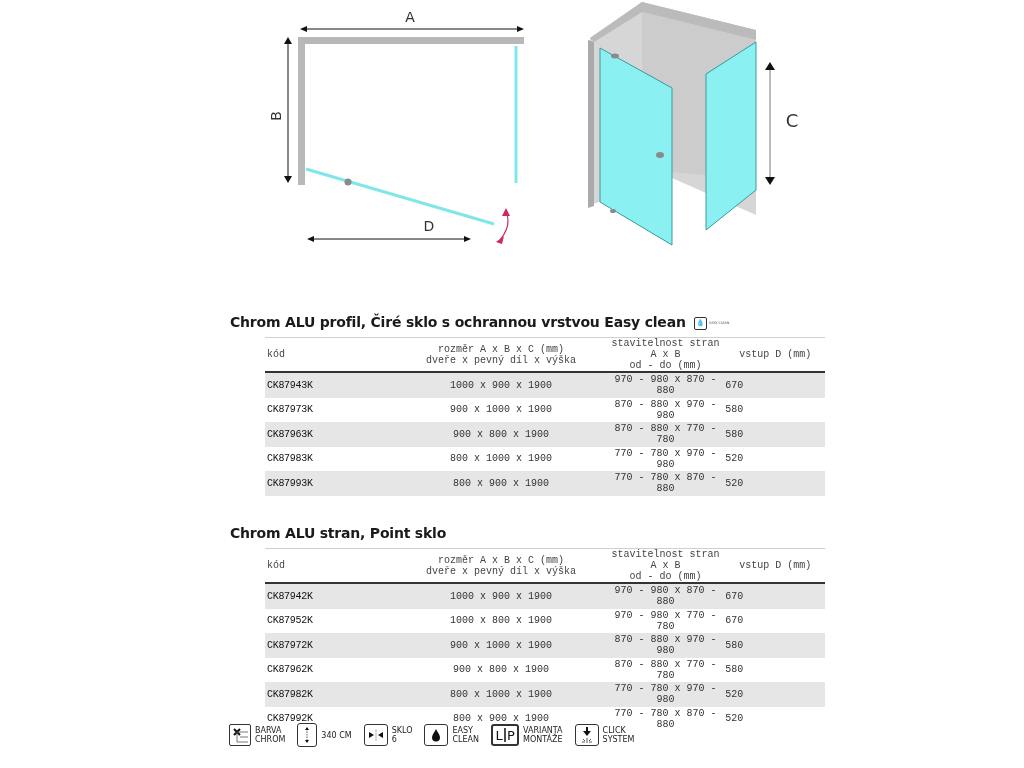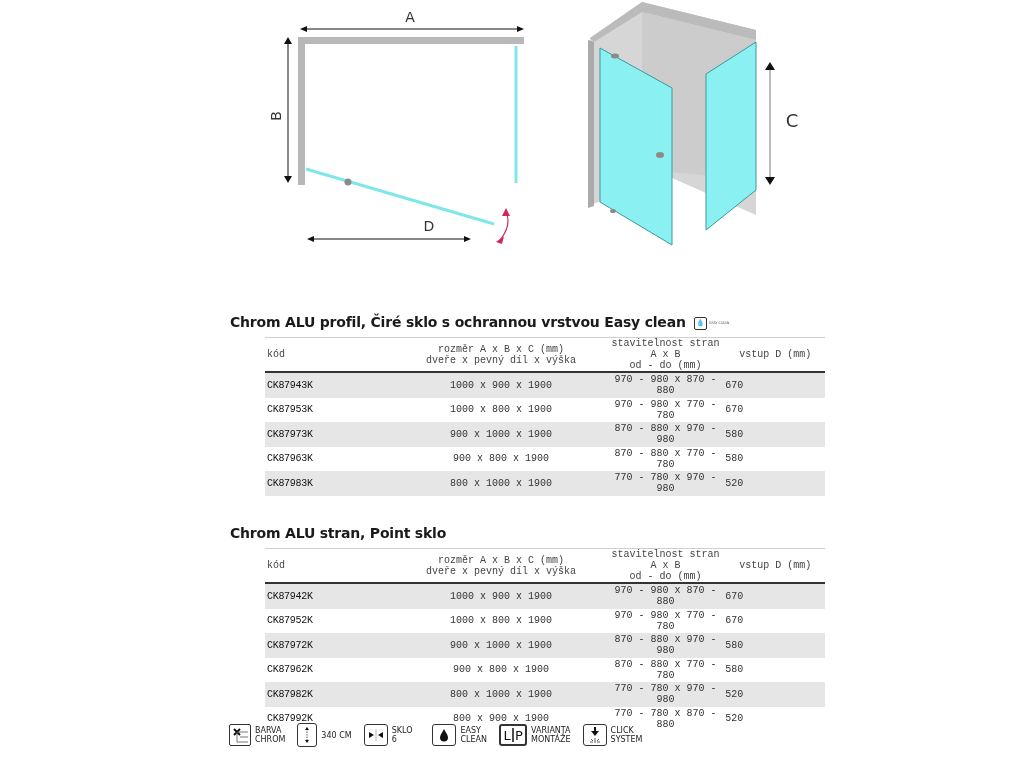--- a/index.html
+++ b/index.html
@@ -102,41 +102,41 @@
     </tr>
   </thead>
   <tbody>
     <tr>
         <td class="code c1">CK87943K</td>
         <td class="c2">1000 x 900 x 1900</td>
         <td class="c3">970 - 980 x 870 - 880</td>
         <td class="c4">670</td>
       </tr>
     <tr>
-        <td class="code c1">CK87953K</td>
-        <td class="c2">1000 x 800 x 1900</td>
-        <td class="c3">970 - 980 x 770 - 780</td>
-        <td class="c4">670</td>
-      </tr>
-    <tr>
         <td class="code c1">CK87973K</td>
         <td class="c2">900 x 1000 x 1900</td>
         <td class="c3">870 - 880 x 970 - 980</td>
         <td class="c4">580</td>
       </tr>
     <tr>
         <td class="code c1">CK87963K</td>
         <td class="c2">900 x 800 x 1900</td>
         <td class="c3">870 - 880 x 770 - 780</td>
         <td class="c4">580</td>
       </tr>
     <tr>
         <td class="code c1">CK87983K</td>
         <td class="c2">800 x 1000 x 1900</td>
         <td class="c3">770 - 780 x 970 - 980</td>
+        <td class="c4">520</td>
+      </tr>
+    <tr>
+        <td class="code c1">CK87993K</td>
+        <td class="c2">800 x 900 x 1900</td>
+        <td class="c3">770 - 780 x 870 - 880</td>
         <td class="c4">520</td>
       </tr>
   </tbody>
 </table>
 
 <div class="section-title" style="top:525px;">
   <span>Chrom ALU stran, Point sklo</span>
 </div>
 
 <table class="spec" style="top:548px;">
@@ -213,21 +213,21 @@
     <span class="leg-icon" style="width:24px;">
       <svg width="18" height="14" viewBox="0 0 18 14">
           <polygon points="2,4 7,7 2,10" fill="#111"></polygon>
           <polygon points="16,4 11,7 16,10" fill="#111"></polygon>
           <line x1="9" y1="1" x2="9" y2="13" stroke="#888" stroke-width="0.6"></line>
         </svg>
     </span>
     <span class="leg-label">SKLO
 6</span>
   </div>
-  <div class="leg-item" style="margin-left:8px;">
+  <div class="leg-item" style="">
     <span class="leg-icon" style="width:24px;">
       <svg width="12" height="14" viewBox="0 0 12 14">
           <path d="M6,1 C8,5 10,7 10,9.5 A4,4 0 0 1 2,9.5 C2,7 4,5 6,1 Z" fill="#111"></path>
         </svg>
     </span>
     <span class="leg-label">EASY
 CLEAN</span>
   </div>
   <div class="leg-item">
     <span class="leg-icon" style="width:28px;border-width:2px;">

